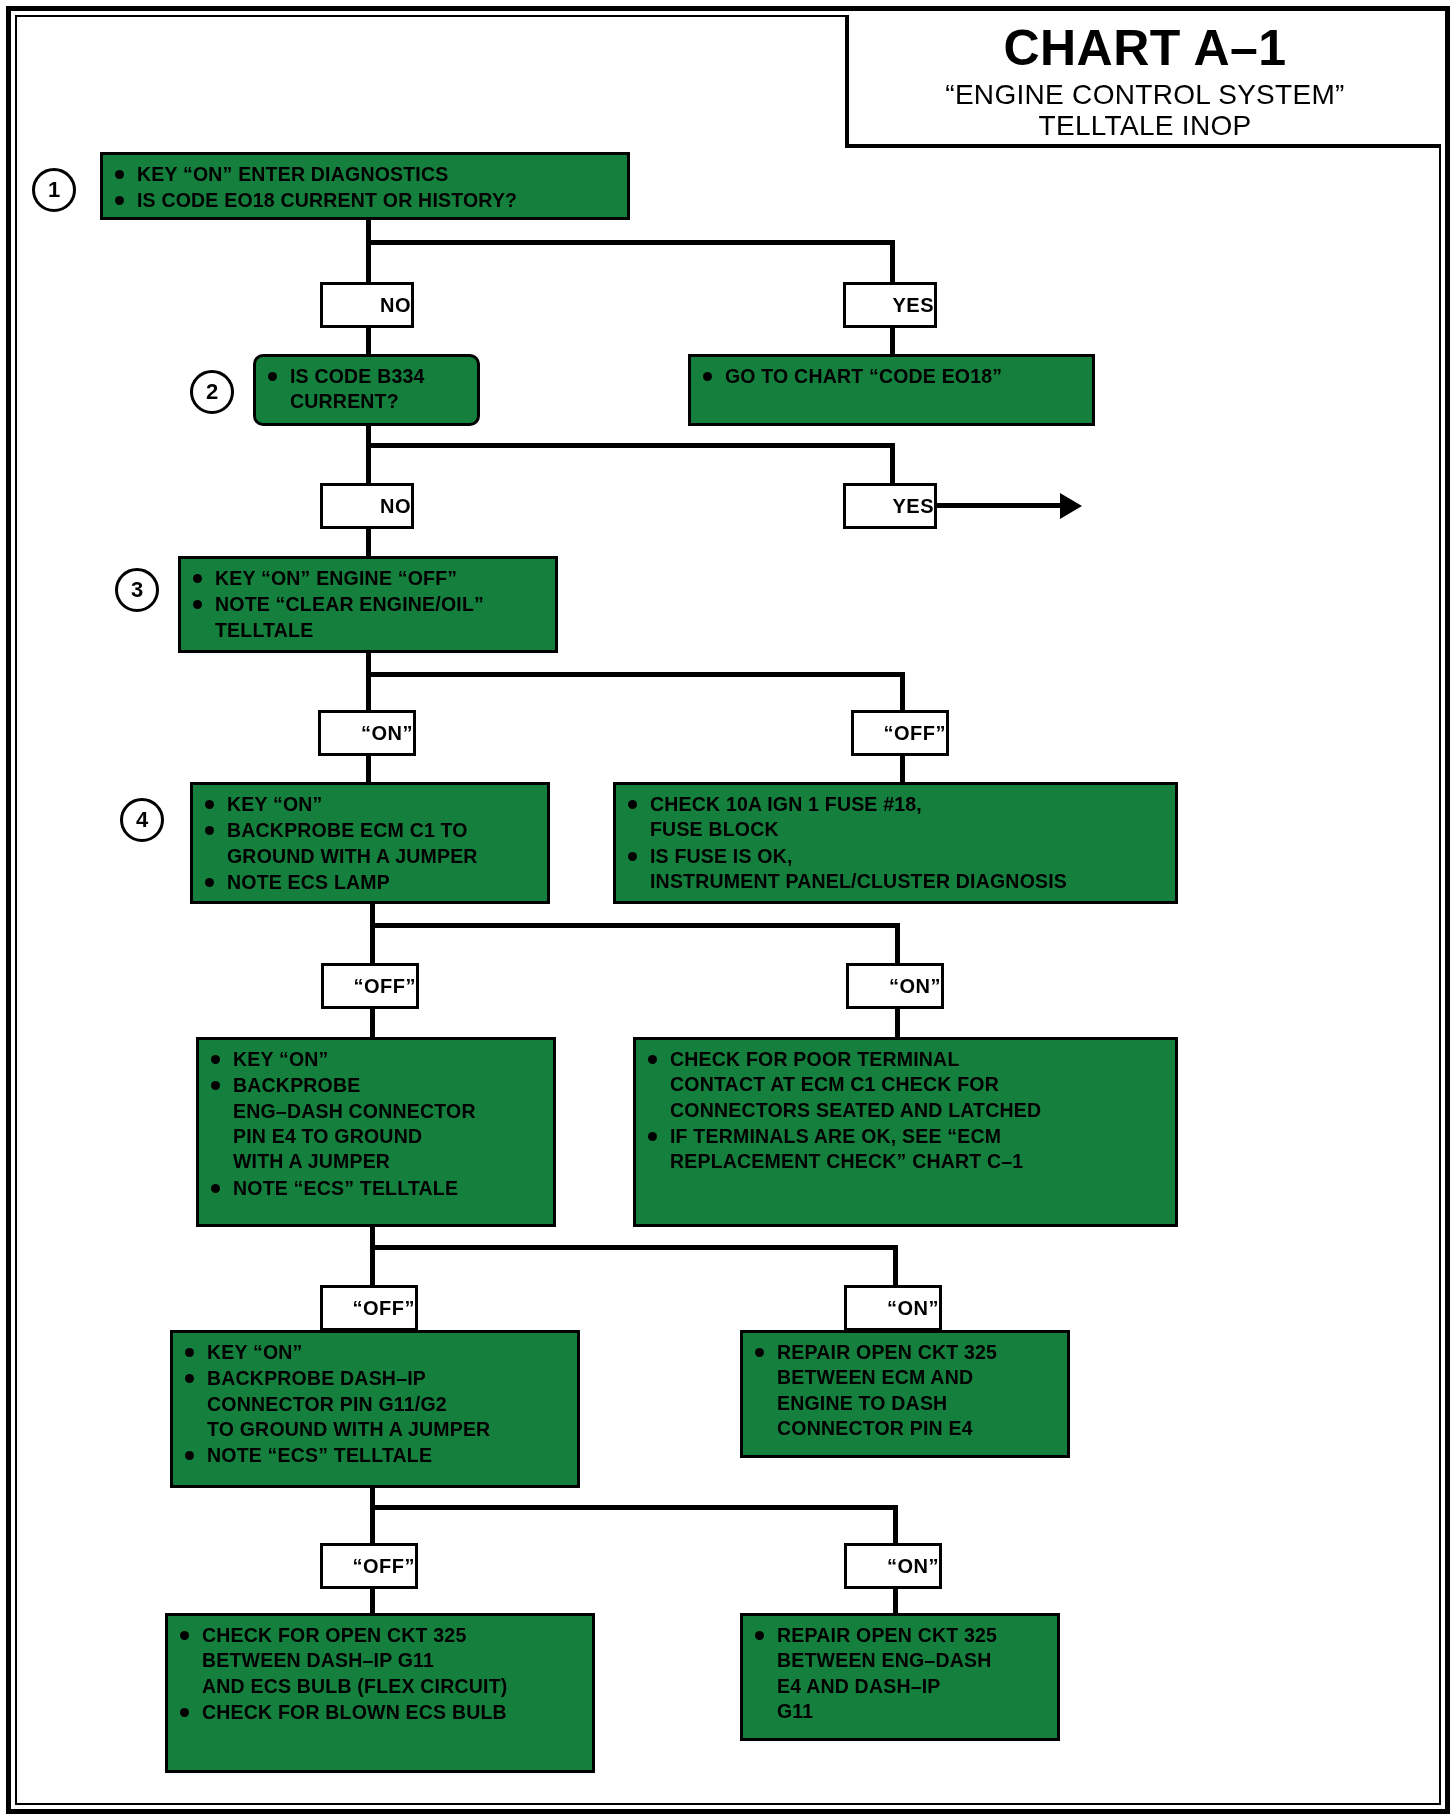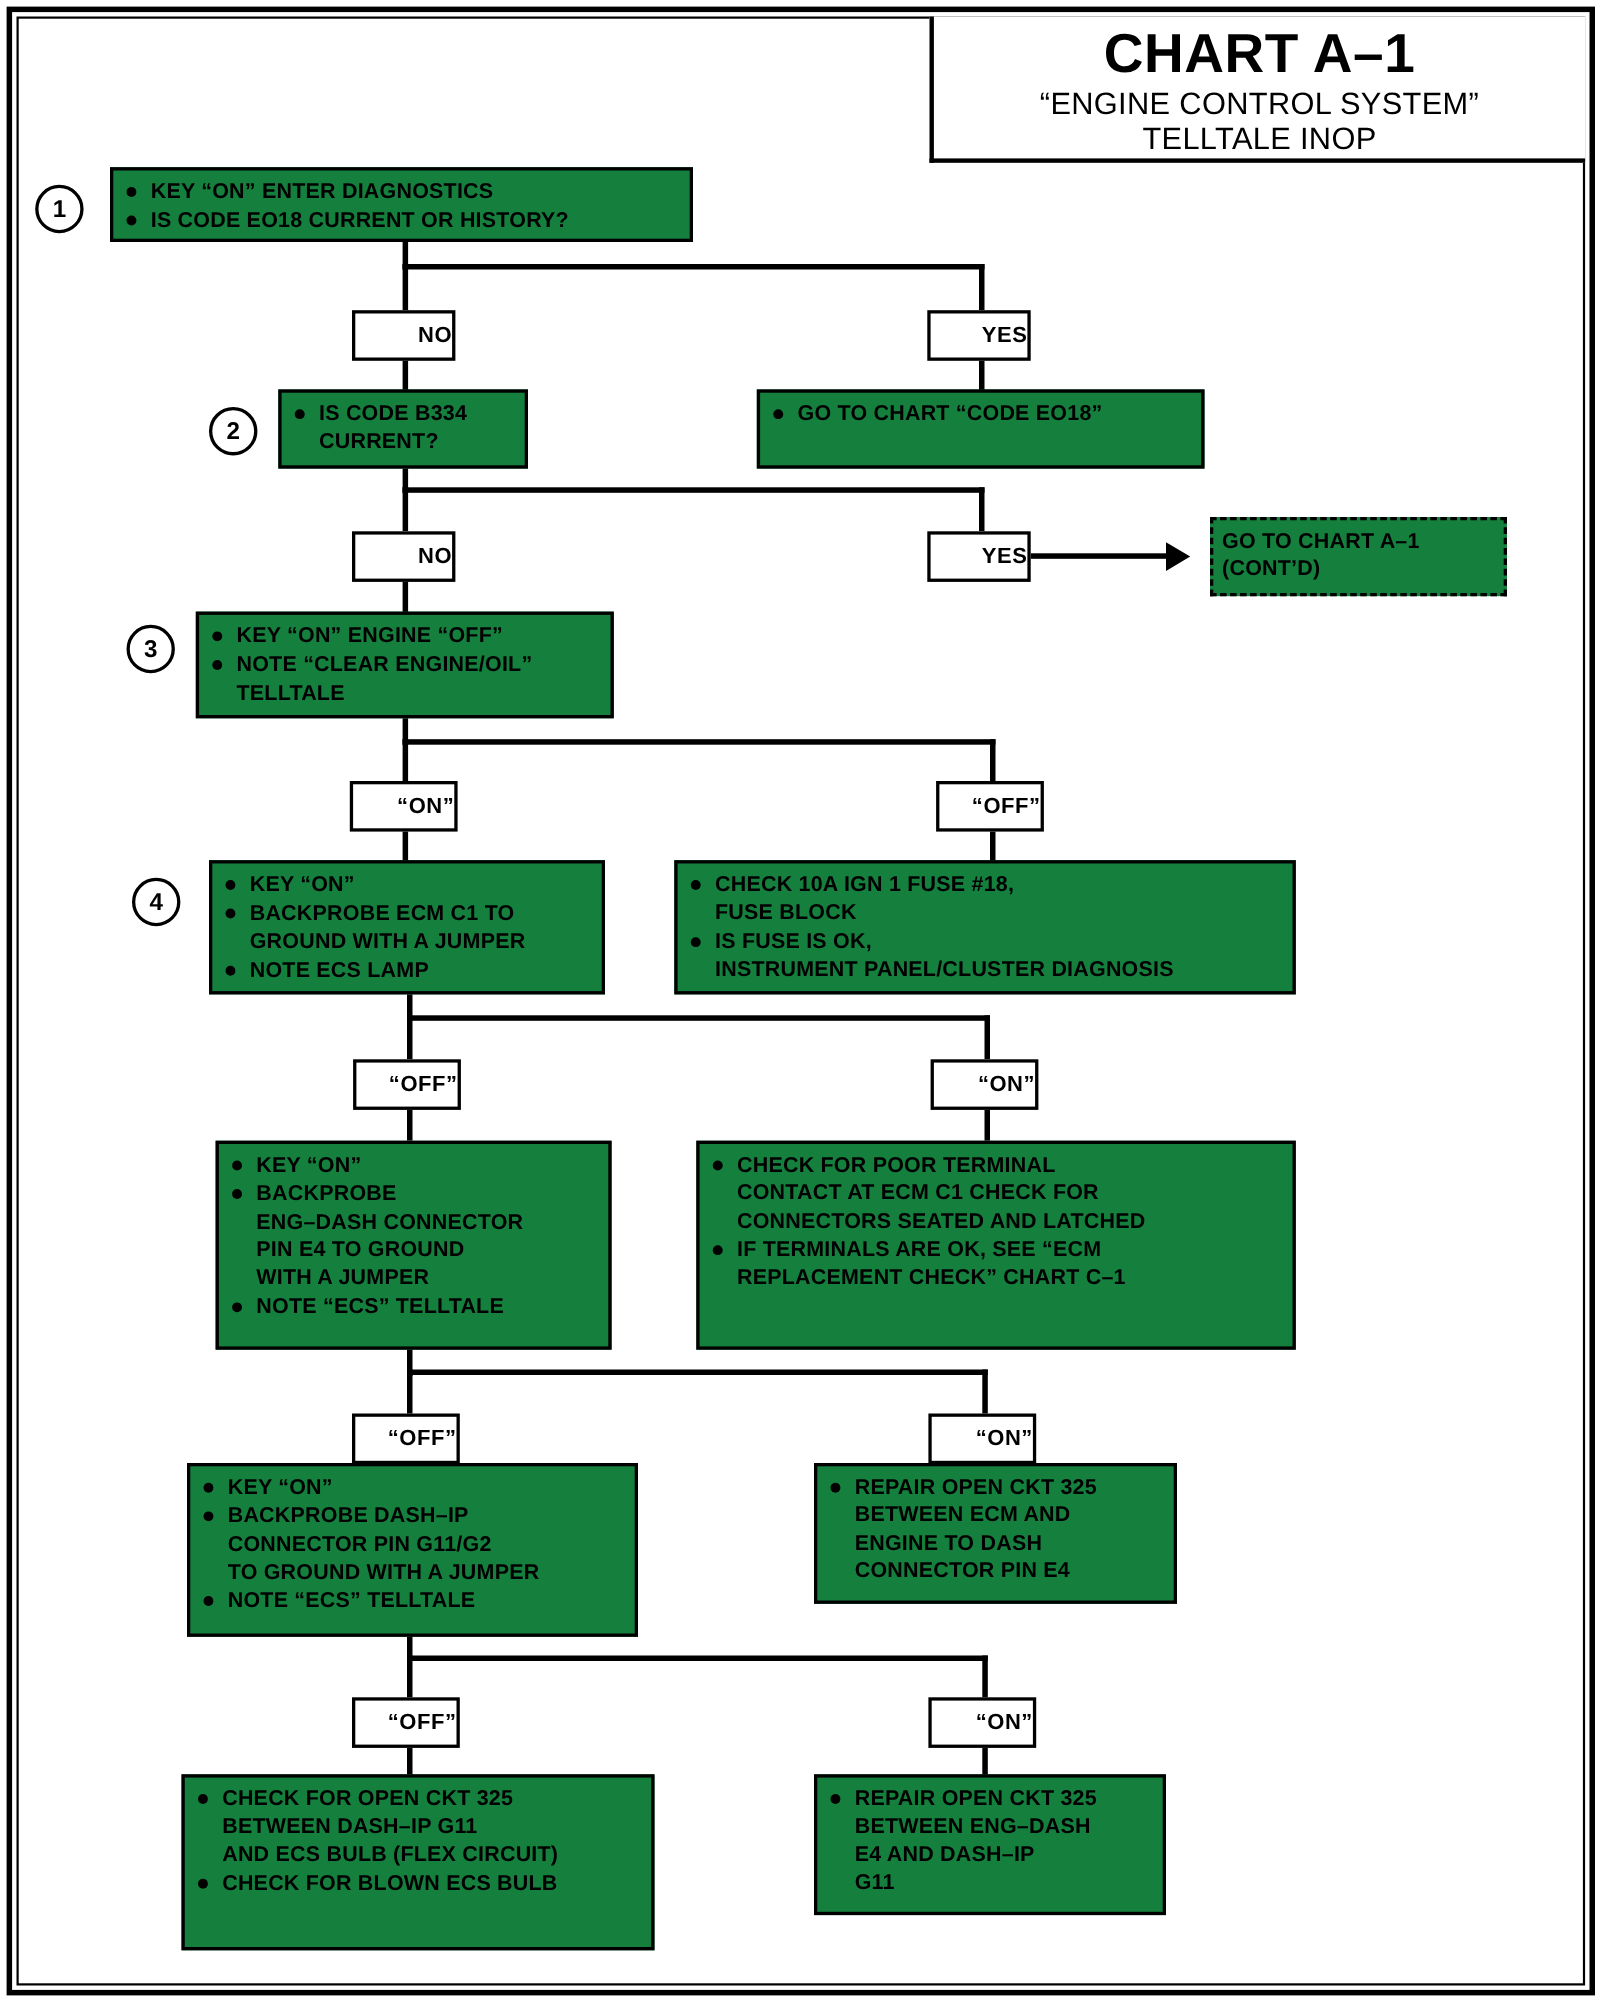--- a/index.html
+++ b/index.html
@@ -116,21 +116,21 @@
     <span>YES</span>
   </div>
 
   <div class="v" style="left:366px;top:328px;height:28px;"></div>
   <div class="v" style="left:890px;top:328px;height:28px;"></div>
 
   <div class="circle node" style="left:190px;top:370px;width:44px;height:44px;">
     <span>2</span>
   </div>
 
-  <div class="tbox node" style="left:253px;top:354px;width:227px;height:72px;">
+  <div class="tbox node" style="left:253px;top:354px;width:227px;height:72px;border-radius:10px;">
     <ul class="blist">
       <li>IS CODE B334
 CURRENT?</li>
     </ul>
   </div>
 
   <div class="tbox node" style="left:688px;top:354px;width:407px;height:72px;">
     <ul class="blist">
       <li>GO TO CHART “CODE EO18”</li>
     </ul>
@@ -144,24 +144,20 @@
   <div class="lbox node" style="left:320px;top:483px;width:94px;height:46px;">
     <span>NO</span>
   </div>
   <div class="lbox node" style="left:843px;top:483px;width:94px;height:46px;">
     <span>YES</span>
   </div>
 
   <div class="h" style="left:937px;top:503px;width:130px;"></div>
   <div class="arrow-head" style="left:1060px;top:493px;"></div>
 
-  <div class="tbox dashed node" style="left:1100px;top:470px;width:270px;height:72px;">
-    <div class="plain">GO TO CHART A–1
-(CONT’D)</div>
-  </div>
 
   <div class="v" style="left:366px;top:529px;height:32px;"></div>
 
   <div class="circle node" style="left:115px;top:568px;width:44px;height:44px;">
     <span>3</span>
   </div>
 
   <div class="tbox node" style="left:178px;top:556px;width:380px;height:97px;">
     <ul class="blist">
       <li>KEY “ON” ENGINE “OFF”</li>

